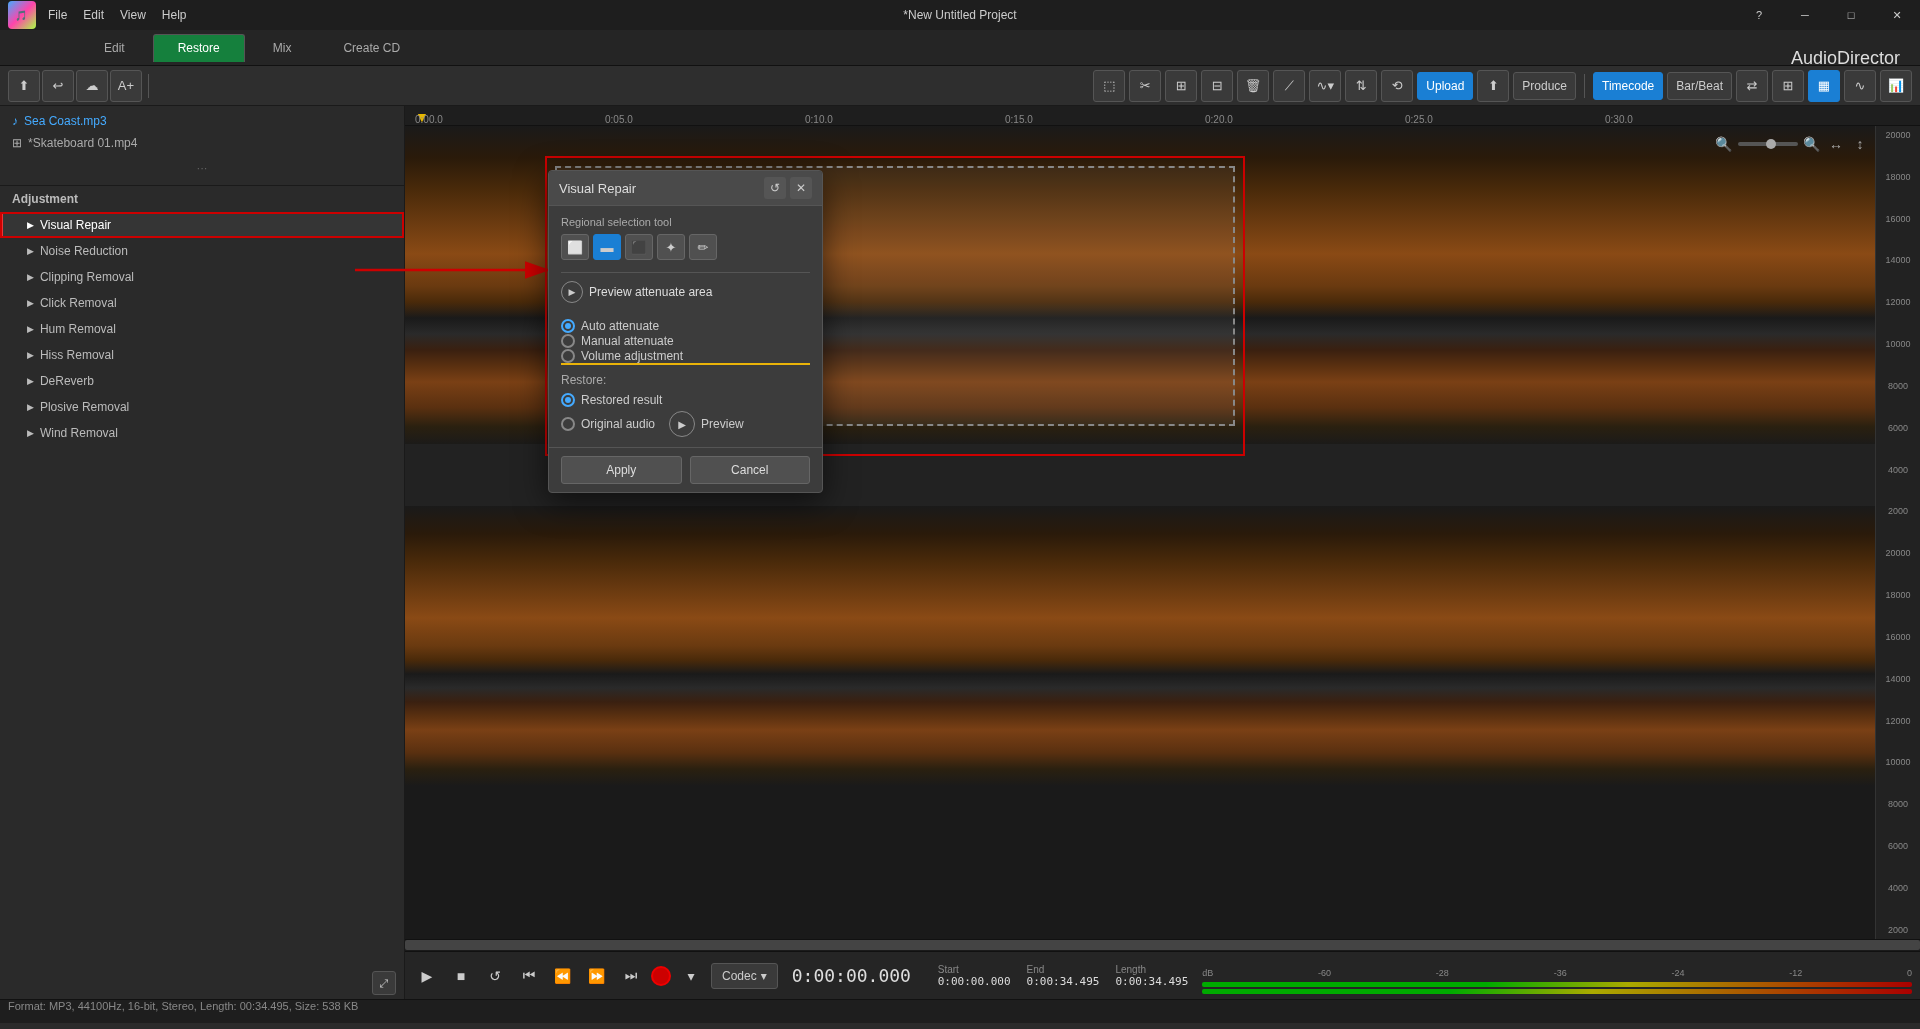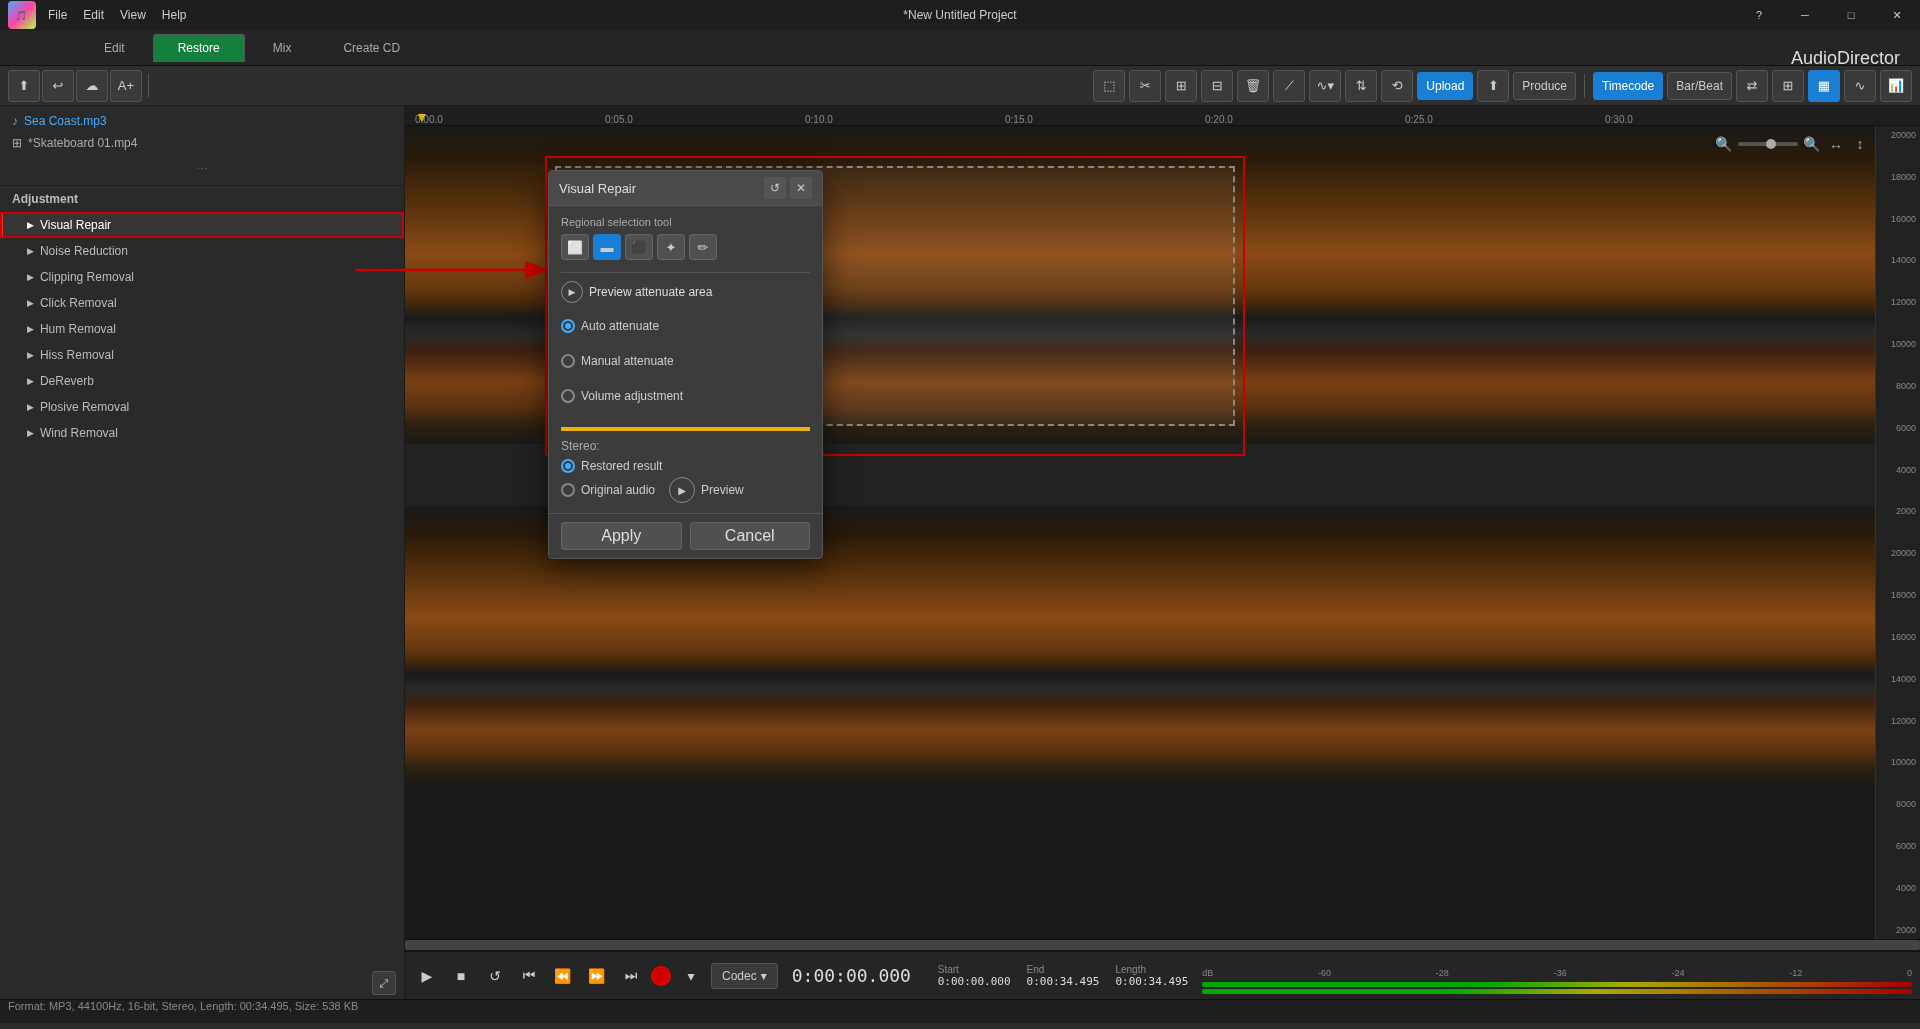--- a/index.html
+++ b/index.html
@@ -216,20 +216,21 @@
       right: 0;
       top: 0;
       width: 45px;
       height: 100%;
       background: #222;
       border-left: 1px solid #333;
       display: flex;
       flex-direction: column;
       justify-content: space-between;
       padding: 4px 4px;
+      align-items: center;
     }
     .hz-label {
       font-size: 9px;
       color: #888;
       text-align: right;
     }
 
     
     .selection-box {
       position: absolute;
@@ -378,23 +379,23 @@
       border: 1px solid #888;
       background: transparent;
       color: #ccc;
       cursor: pointer;
       display: flex; align-items: center; justify-content: center;
       font-size: 9px;
     }
     .preview-area-label { font-size: 12px; color: #ddd; }
 
     .attenuate-options {
-      display: flex; flex-direction: column; gap: 21px;
-      padding-bottom: 24px;
-      border-bottom: 4px solid #eab308;
+      display: flex; flex-direction: column; gap: 1px;
+      padding-bottom: 0;
+      border-bottom: 2px solid #eab308;
     }
     .radio-row {
       display: flex; align-items: center; gap: 6px; cursor: pointer;
     }
     .radio-circle {
       width: 14px; height: 14px;
       border-radius: 50%;
       border: 2px solid #888;
       background: transparent;
       display: flex; align-items: center; justify-content: center;
@@ -438,21 +439,21 @@
       border-top: 1px solid #555;
       justify-content: center;
     }
     .dialog-btn {
       flex: 1;
       height: 28px;
       background: #505050;
       border: 1px solid #666;
       border-radius: 3px;
       color: #ddd;
-      font-size: 16px;
+      font-size: 12px;
       cursor: pointer;
       display: flex; align-items: center; justify-content: center;
     }
 
     
     .adj-item.active-border {
       outline: 2px solid #e00;
       outline-offset: -2px;
     }
 
@@ -812,21 +813,21 @@
         <div class="radio-circle"></div>
         <span class="radio-label">Manual attenuate</span>
       </label>
       <label class="radio-row">
         <div class="radio-circle"></div>
         <span class="radio-label">Volume adjustment</span>
       </label>
     </div>
 
     <div class="preview-section">
-      <div class="preview-section-label">Stereo:</div>
+      <div class="preview-section-label">Restore:</div>
       <div class="preview-options">
         <div class="preview-row">
           <label class="radio-row">
             <div class="radio-circle checked"></div>
             <span class="radio-label">Restored result</span>
           </label>
         </div>
         <div class="preview-row">
           <label class="radio-row">
             <div class="radio-circle"></div>

